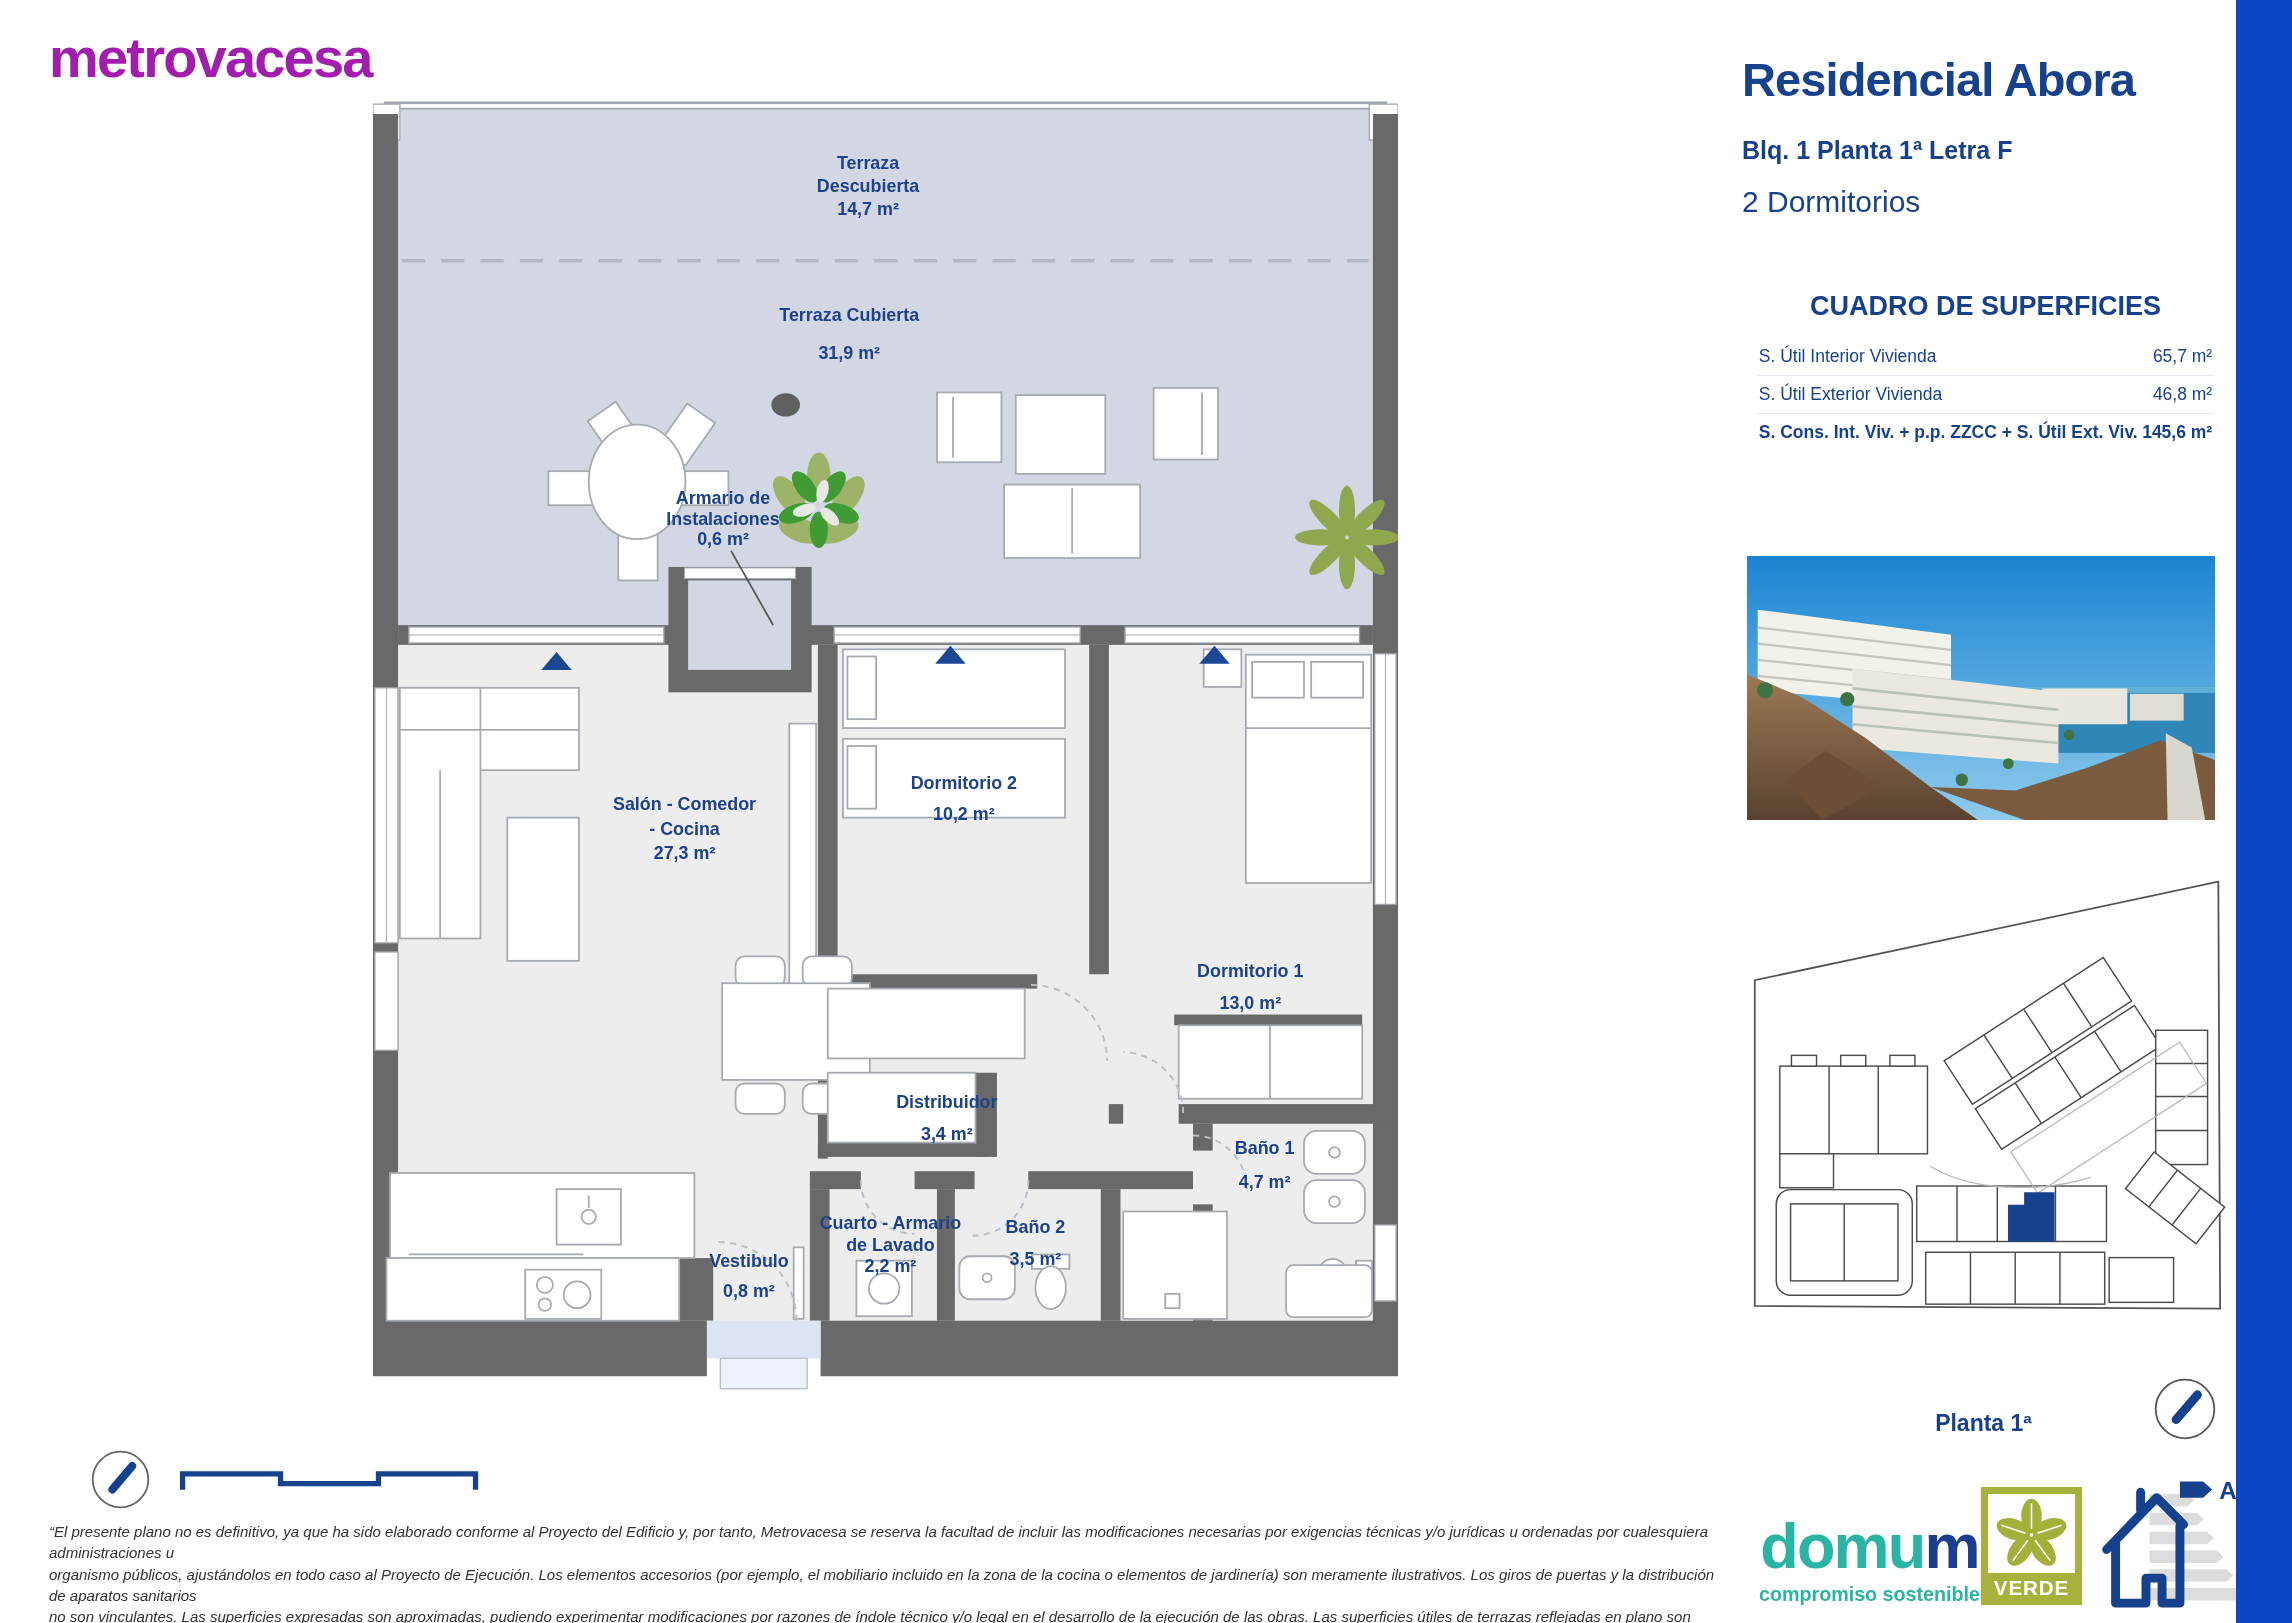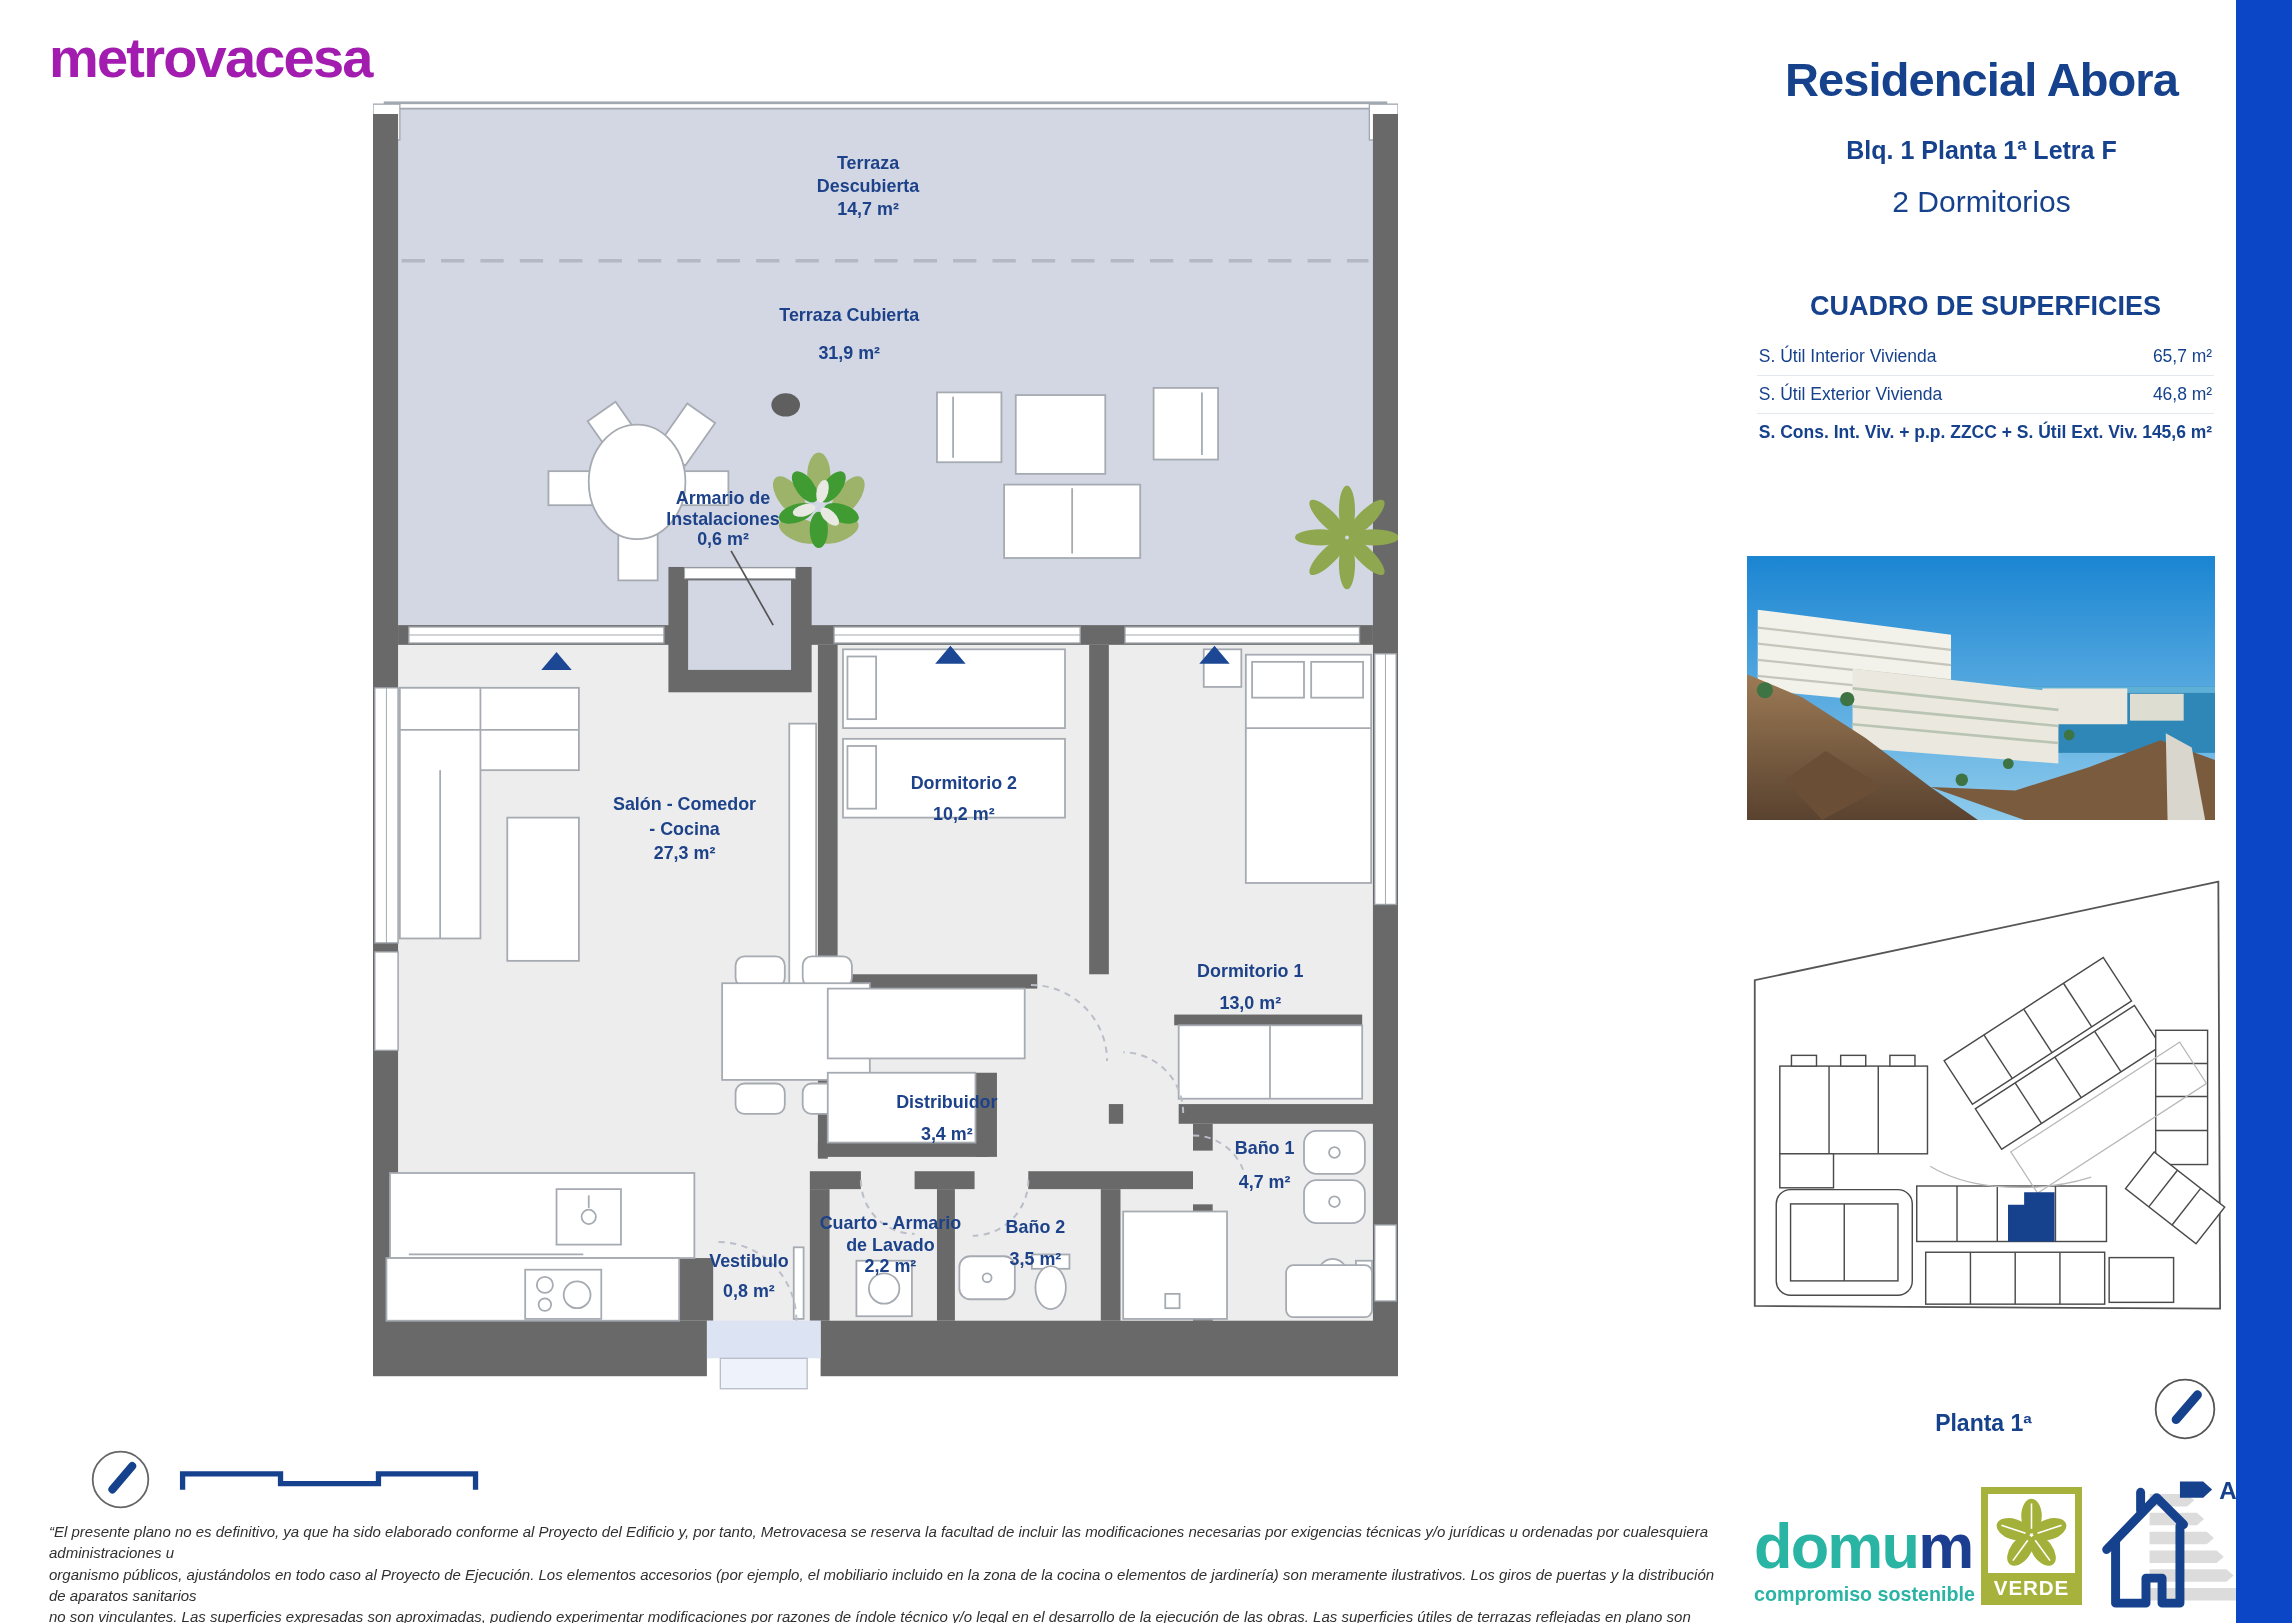--- a/index.html
+++ b/index.html
@@ -1,21 +1,21 @@
 <!DOCTYPE html>
 <html style="font-size:14.3px"><head>
 <meta charset="utf-8">
 <style>
   html,body{margin:0;padding:0;background:#fff;}
   #page{position:relative;width:2293px;height:1624px;background:#ffffff;overflow:hidden;
         font-family:"Liberation Sans",sans-serif;}
   
   .brand{position:absolute;left:49px;top:25px;font-size:56px;font-weight:700;color:#a21caf;
          letter-spacing:-1.8px;}
-  .title-block{position:absolute;left:1742px;top:52px;width:479px;text-align:center;color:#16418c;}
+  .title-block{position:absolute;left:1742px;top:52px;width:479px;color:#16418c;}
   .title-block h1{margin:0;font-size:47px;font-weight:700;letter-spacing:-0.9px;}
   .title-sub{margin-top:29px;font-size:25px;font-weight:700;}
   .title-sub2{margin-top:19.7px;font-size:30px;font-weight:400;}
   
   .surfaces{position:absolute;left:1757px;top:291px;width:457px;color:#16418c;}
   .surfaces .s-title{text-align:center;font-size:27px;font-weight:700;margin-bottom:16px;}
   .s-row{display:flex;justify-content:space-between;align-items:baseline;font-size:17.5px;
          padding:8px 1.8px;border-bottom:0.9px solid #e3e7f0;}
   .s-row:last-child{border-bottom:none;}
   .s-row.bold{font-weight:700;}
@@ -28,21 +28,21 @@
                 font-size:23px;font-weight:700;color:#16418c;}
   .sp-compass{position:absolute;left:2153px;top:1377px;width:64px;height:64px;}
   
   .plan{position:absolute;left:373px;top:101px;width:870px;height:1290px;}
   .plan text{font:700 20px "Liberation Sans",sans-serif;fill:#1d4289;text-anchor:middle;}
   
   .f-compass{position:absolute;left:90px;top:1449px;width:61px;height:61px;}
   .scalebar{position:absolute;left:175px;top:1465px;width:309px;height:30px;}
   .disclaimer{position:absolute;left:49px;top:1521px;width:1684px;font-size:15px;font-style:italic;
               color:#303030;line-height:1.42;}
-  .domum{position:absolute;left:1754px;top:1515px;width:231px;text-align:left;line-height:1;}
+  .domum{position:absolute;left:1754px;top:1515px;width:231px;text-align:center;line-height:1;}
   .domum .d1{font-size:63px;font-weight:700;color:#2ab4a4;letter-spacing:-1.8px;}
   .domum .d2{font-size:63px;font-weight:700;color:#1c3e90;letter-spacing:-1.8px;}
   .domum .tagline{margin-top:7.2px;font-size:19.7px;font-weight:700;color:#2ab4a4;}
   .verde{position:absolute;left:1981px;top:1487px;width:101px;height:118px;background:#a6b23b;}
   .verde .inner{position:absolute;left:7.2px;top:7.2px;width:87px;height:79px;background:#fff;}
   .verde .v-label{position:absolute;left:0;bottom:5.4px;width:100%;text-align:center;color:#fff;
                   font-size:20.6px;font-weight:700;letter-spacing:0.9px;}
   .energy{position:absolute;left:2094px;top:1478px;width:154px;height:143px;}
   .stripe{position:absolute;left:2236px;top:0;width:56px;height:1624px;background:#0b46c6;}
 </style>

